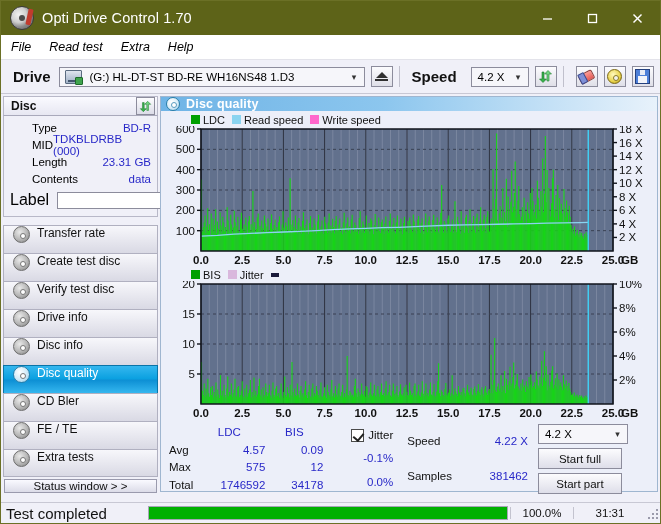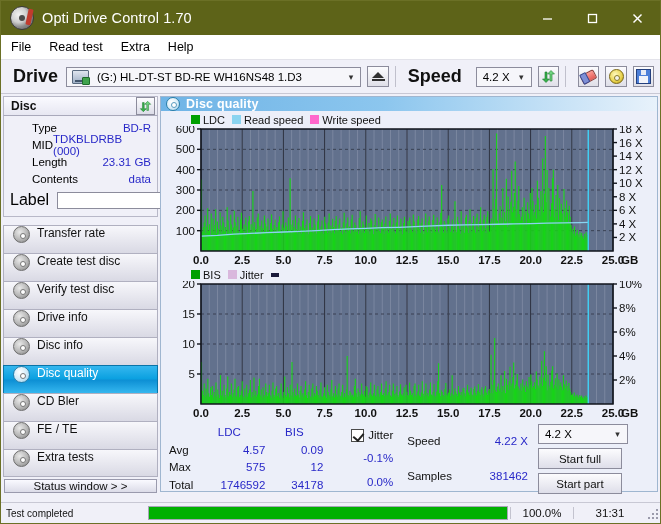--- a/index.html
+++ b/index.html
@@ -36,29 +36,29 @@
   .title-text{color:#fff;font-size:14.5px;letter-spacing:.1px;}
   .win-btns{position:absolute;right:0;top:0;height:34px;display:flex;}
   .win-btn{
     width:45px;height:34px;display:flex;align-items:center;justify-content:center;
     color:#fff;font-size:13px;line-height:1;
   }
   .win-btn svg{display:block;}
   
   .menubar{
     height:24px;background:#fff;display:flex;align-items:center;
-    padding-left:10px;border-bottom:1px solid #e3e3ea;
+    padding-left:10px;border-bottom:1px solid #e3e3ea;font-style:italic;
   }
   .menu-item{font-size:12.5px;color:#000;padding:2px 11px 2px 0;margin-right:7px;}
   
   .toolbar{
     height:33px;background:#f0f0f8;display:flex;align-items:center;
     padding:0 6px;border-bottom:1px solid #c8c8d4;
   }
-  .tb-label{font-size:18px;font-weight:bold;color:#111;margin:0 8px 0 6px;}
+  .tb-label{font-size:15px;font-weight:bold;color:#111;margin:0 8px 0 6px;}
   .combo{
     height:20px;background:#f6f6fa;border:1px solid #8c8c9c;
     display:flex;align-items:center;font-size:11.5px;color:#000;
     padding:0 2px;box-sizing:border-box;
   }
   .combo .cval{padding:0 4px;white-space:nowrap;overflow:hidden;}
   .combo .carrow{
     margin-left:auto;width:15px;text-align:center;color:#333;font-size:9px;
   }
   .drive-combo{width:306px;}
@@ -219,21 +219,21 @@
   .btn{
     width:84px;height:21px;display:flex;align-items:center;justify-content:center;
     background:linear-gradient(#fcfcfe,#dedee9);border:1px solid #8c8c9c;
     font-size:11.5px;color:#111;box-sizing:border-box;
   }
   
   .statusbar{
     position:absolute;left:0;right:0;bottom:0;height:20px;
     background:#f0f0f8;border-top:1px solid #c8c8d4;display:flex;align-items:center;
   }
-  .sb-text{font-size:10px;color:#111;padding-left:5px;width:140px;}
+  .sb-text{font-size:15px;color:#111;padding-left:5px;width:140px;}
   .sb-progwrap{
     flex:1;height:14px;background:#fff;border:1px solid #a6a6b6;margin:0 0 0 2px;
     position:relative;box-sizing:border-box;
   }
   .sb-prog{position:absolute;left:0;top:0;bottom:0;background:#00b000;}
   .sb-pct{width:62px;text-align:center;font-size:11.5px;color:#111;
     border-left:1px solid #c3c3cf;margin-left:2px;}
   .sb-time{width:72px;text-align:center;font-size:11.5px;color:#111;
     border-left:1px solid #c3c3cf;}
   .grip{width:12px;height:12px;margin-right:2px;position:relative;}

